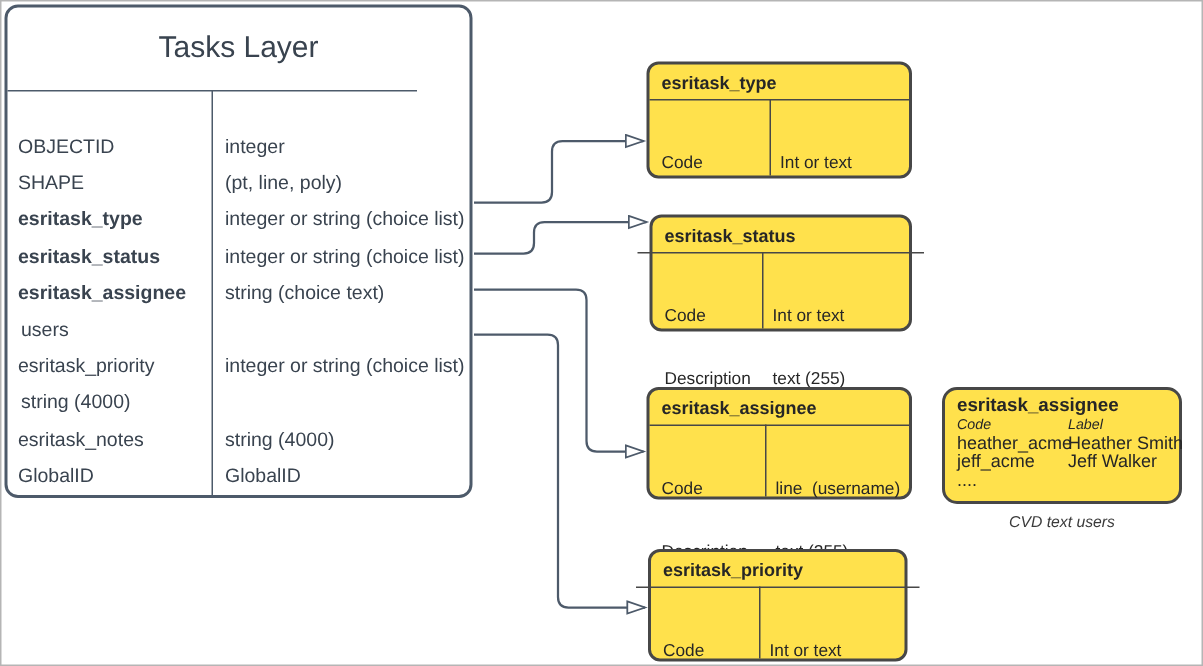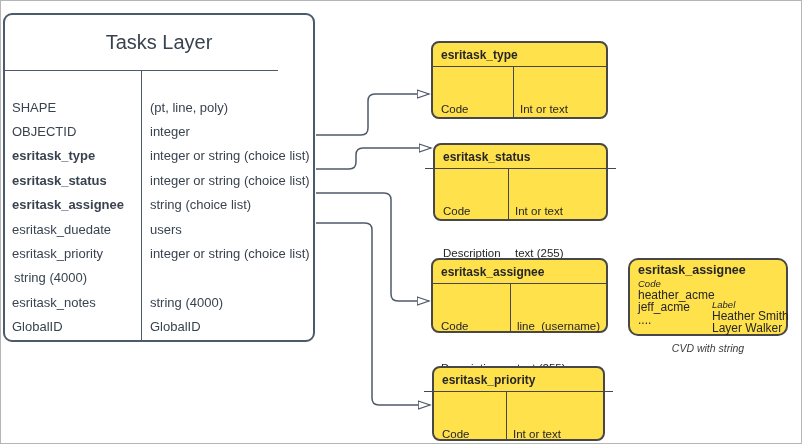--- a/index.html
+++ b/index.html
@@ -6,21 +6,21 @@
   body { font-family:"Liberation Sans", sans-serif; }
   #canvas {
     position:relative; width:802px; height:444px;
     box-sizing:border-box; border:1px solid #b5b5b5; background:#ffffff;
     overflow:hidden;
   }
   
   .tasks-box {
     position:absolute; left:2px; top:2px; width:312px; height:329px;
     box-sizing:border-box; background:#ffffff;
-    border:2px solid #4d5a6a; border-radius:9px;margin-top:10px;
+    border:2px solid #4d5a6a; border-radius:9px;
   }
   .tasks-title {
     position:absolute; left:0; right:0; top:0; height:55px;
     display:flex; align-items:center; justify-content:center;
     font-size:20px; color:#39434f;
   }
   .tasks-title-divider {
     position:absolute; left:0; top:55px; width:273px; height:0;
     border-top:1.5px solid #4d5a6a;
   }
@@ -54,21 +54,21 @@
   
   .cvd-box {
     position:absolute; left:627px; top:257px; width:160px; height:78px;
     box-sizing:border-box; background:#ffe14c;
     border:2px solid #474747; border-radius:10px; color:#262626;
   }
   .cvd-title { position:absolute; left:8px; top:3px; font-size:12.5px; font-weight:bold; }
   .cvd-headers { position:absolute; left:0; top:18px; font-size:9.5px; font-style:italic; }
   .cvd-row { position:absolute; left:0; font-size:12px; }
   .cvd-c1 { position:absolute; left:8px; white-space:nowrap; }
-  .cvd-c2 { position:absolute; left:82px; white-space:nowrap;margin-top:21px; }
+  .cvd-c2 { position:absolute; left:82px; white-space:nowrap; }
   .cvd-caption {
     position:absolute; left:627px; top:341px; width:160px; text-align:center;
     font-size:10.5px; font-style:italic; color:#3b3b3b;
   }
   
   #wires { position:absolute; left:0; top:0; width:802px; height:444px; pointer-events:none; }
 </style>
 </head>
 <body>
 
@@ -85,41 +85,40 @@
     <path d="M 315 192 L 383 192 Q 390 192 390 199 L 390 293 Q 390 300 397 300 L 428 300" fill="none" stroke="#4d5a6a" stroke-width="1.5" marker-end="url(#openArrow)"></path>
     <path d="M 315 222 L 364 222 Q 371 222 371 229 L 371 397 Q 371 404 378 404 L 429 404" fill="none" stroke="#4d5a6a" stroke-width="1.5" marker-end="url(#openArrow)"></path>
   </svg>
 
   <div class="tasks-box">
     <div class="tasks-title">Tasks Layer</div>
     <div class="tasks-title-divider"></div>
     <div class="tasks-col-divider"></div>
     <div class="tasks-rows">
       <div class="t-row">
+        <span class="fname">OBJECTID</span>
+        <span class="ftype">integer</span>
+      </div>
+      <div class="t-row">
         <span class="fname">SHAPE</span>
         <span class="ftype">(pt, line, poly)</span>
-      </div>
-      <div class="t-row">
-        <span class="fname">OBJECTID</span>
-        <span class="ftype">integer</span>
       </div>
       <div class="t-row bold">
         <span class="fname">esritask_type</span>
         <span class="ftype">integer or string (choice list)</span>
       </div>
       <div class="t-row bold">
         <span class="fname">esritask_status</span>
         <span class="ftype">integer or string (choice list)</span>
       </div>
       <div class="t-row bold">
         <span class="fname">esritask_assignee</span>
-        <span class="ftype">string (choice list)</span>
-      </div>
-      <div class="t-row">
-        <span class="fname">esritask_duedate</span>
+        <span class="ftype">string (choice text)</span>
+      </div>
+      <div class="t-row">
         <span class="ftype">users</span>
       </div>
       <div class="t-row">
         <span class="fname">esritask_priority</span>
         <span class="ftype">integer or string (choice list)</span>
       </div>
       <div class="t-row">
         <span class="ftype">string (4000)</span>
       </div>
       <div class="t-row">
@@ -194,22 +193,22 @@
     <div class="cvd-headers">
       <span class="cvd-c1">Code</span>
       <span class="cvd-c2">Label</span>
     </div>
     <div class="cvd-row" style="top:28px;">
       <span class="cvd-c1">heather_acme</span>
       <span class="cvd-c2">Heather Smith</span>
     </div>
     <div class="cvd-row" style="top:40px;">
       <span class="cvd-c1">jeff_acme</span>
-      <span class="cvd-c2">Layer Walker</span>
+      <span class="cvd-c2">Jeff Walker</span>
     </div>
     <div class="cvd-row" style="top:53px;">
       <span class="cvd-c1">....</span>
       <span class="cvd-c2"></span>
     </div>
   </div>
-  <div class="cvd-caption">CVD with string</div>
+  <div class="cvd-caption">CVD text users</div>
 
 </div>
 
 </body></html>

